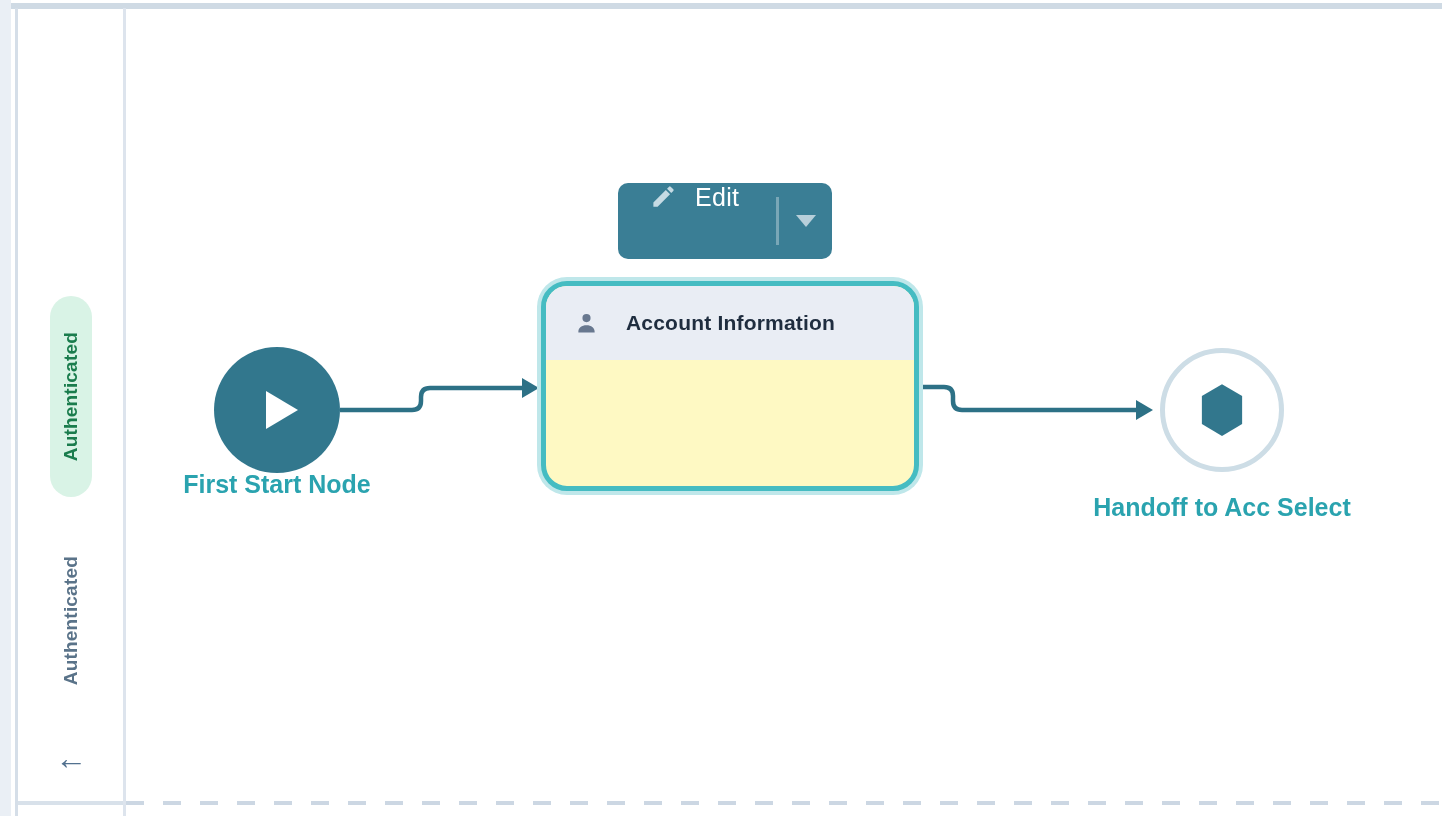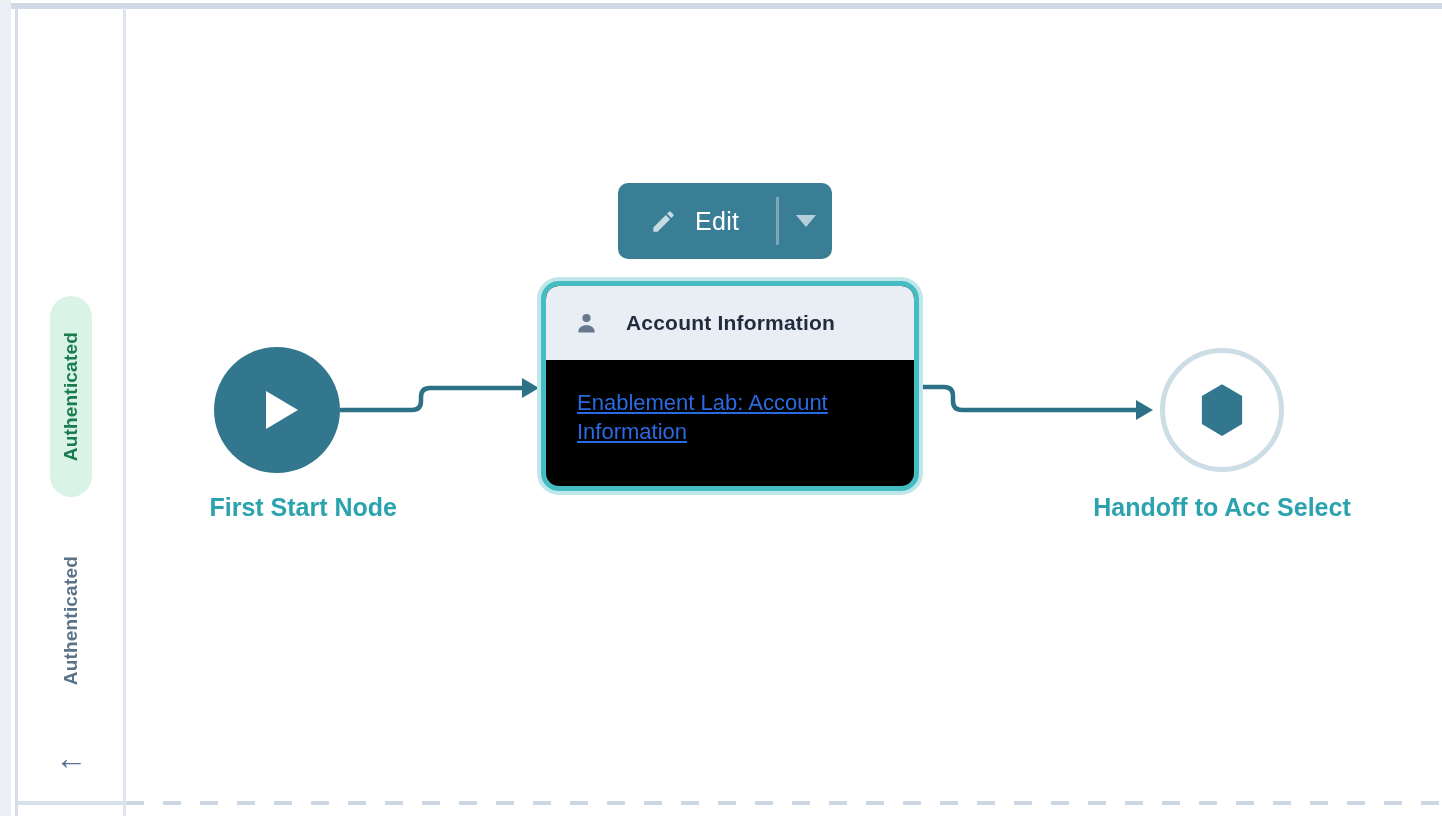--- a/index.html
+++ b/index.html
@@ -35,41 +35,41 @@
     display:flex;align-items:center;justify-content:center;
     font-size:32px;font-weight:bold;color:var(--arrow-slate,#52718f);cursor:pointer;line-height:1;
   }
   
   .connectors{position:absolute;left:0;top:0;pointer-events:none;}
   .connectors path{fill:none;stroke:var(--connector-teal,#2d7186);stroke-width:4.5;}
   .connectors .arrowhead{fill:var(--connector-teal,#2d7186);stroke:none;}
   
   .edit-btn{
     position:absolute;left:618px;top:183px;width:214px;height:76px;border-radius:10px;
-    background:var(--button-teal,#3a7e95);display:flex;align-items:center;cursor:pointer;
+    background:var(--button-teal,#3a7e95);display:flex;cursor:pointer;
   }
   .edit-btn .pencil{margin-left:32px;display:flex;}
   .edit-btn .edit-label{color:#fff;font-size:25px;font-weight:500;margin-left:18px;letter-spacing:.3px;}
   .edit-btn .divider{position:absolute;left:158px;top:14px;width:3px;height:48px;background:var(--button-divider,#79a7b7);}
   .edit-btn .caret-zone{position:absolute;left:161px;top:0;width:53px;height:76px;display:flex;align-items:center;justify-content:center;cursor:pointer;}
   .caret-down{width:0;height:0;border-left:10px solid transparent;border-right:10px solid transparent;border-top:12px solid var(--caret-fill,#b7cfda);}
   
   .start-node{
     position:absolute;left:214px;top:347px;width:126px;height:126px;border-radius:50%;
     background:var(--node-teal,#32778d);display:flex;align-items:center;justify-content:center;cursor:pointer;
   }
   .play-icon{width:0;height:0;border-top:19px solid transparent;border-bottom:19px solid transparent;border-left:32px solid #fff;margin-left:9px;}
   
   .node-label{position:absolute;text-align:center;font-size:25px;font-weight:bold;color:var(--label-teal,#2aa3af);}
-  .label-start{left:157px;top:493px;width:240px;text-align:right;}
+  .label-start{left:157px;top:470px;width:240px;}
   .label-handoff{left:1062px;top:493px;width:320px;text-align:center;}
   
   .dialog-card{
     position:absolute;left:541px;top:281px;width:378px;height:210px;box-sizing:border-box;
-    background:#000000;border:5px solid var(--card-border,#45bcc2);border-radius:18px;
+    background:#fef9c3;border:5px solid var(--card-border,#45bcc2);border-radius:26px;
     box-shadow:0 0 0 4px var(--card-glow,#bfe7ea);cursor:pointer;overflow:hidden;
   }
   .card-header{
     height:74px;background:var(--card-header-bg,#e9edf4);
     display:flex;align-items:center;padding:0 20px 0 28px;border-radius:12px 12px 0 0;
   }
   .card-title{font-size:21px;font-weight:bold;color:var(--title-navy,#1f2d3f);margin-left:27px;letter-spacing:.2px;}
   .card-body{padding:28px 24px 0 31px;}
   .card-link{font-size:22px;line-height:29px;color:var(--link-blue,#2b69e0);text-decoration:underline;cursor:pointer;}
   
@@ -127,23 +127,20 @@
   <div class="dialog-card">
     <div class="card-header">
       <span style="display:flex;">
         <svg width="25" height="25" viewBox="0 0 24 24">
           <circle cx="12" cy="6.8" r="3.9" fill="var(--icon-slate,#68788f)"></circle>
           <path fill="var(--icon-slate,#68788f)" d="M12 13.6c-4.6 0-7.8 2.5-7.8 6.1v1h15.6v-1c0-3.6-3.2-6.1-7.8-6.1z"></path>
         </svg>
       </span>
       <span class="card-title">Account Information</span>
     </div>
-    <div class="card-body">
-      <a class="card-link">Enablement Lab: Account Information</a>
-    </div>
   </div>
 
   <div class="handoff-node">
     <span style="display:flex;">
       <svg width="46" height="54" viewBox="0 0 48 56">
         <polygon fill="var(--node-teal,#32778d)" points="24,1 45,13.5 45,42.5 24,55 3,42.5 3,13.5"></polygon>
       </svg>
     </span>
   </div>
   <div class="node-label label-handoff">Handoff to Acc Select</div>

